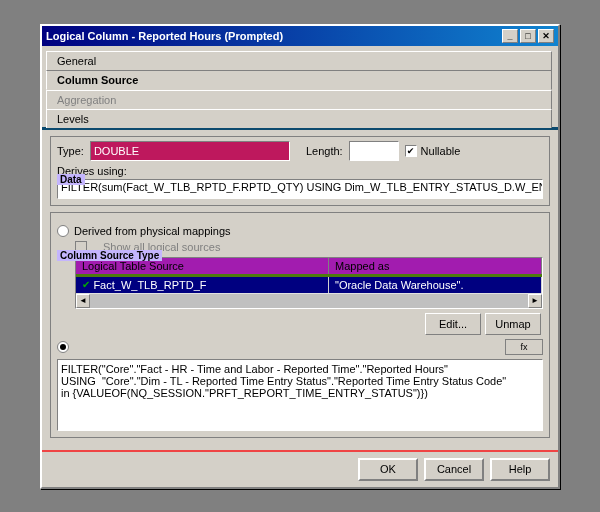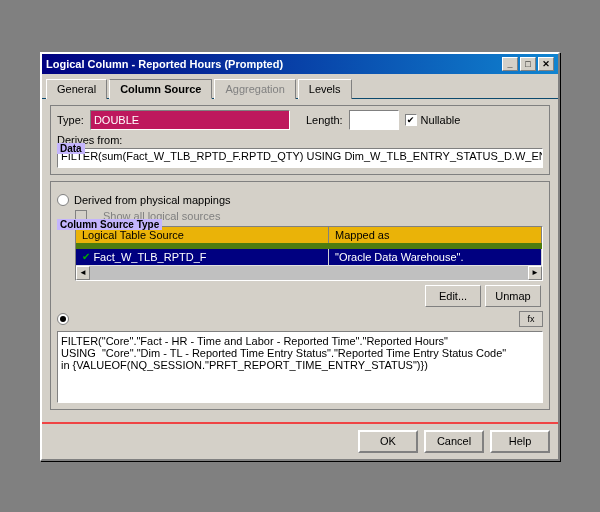--- a/index.html
+++ b/index.html
@@ -45,21 +45,22 @@
       display: flex;
       align-items: center;
       justify-content: center;
       cursor: pointer;
       color: #000;
     }
     .tabs {
       display: flex;
       padding: 4px 4px 0;
       background: #d4d0c8;
-      border-bottom: 1px solid #0c4a6e;
+      border-bottom: 3px solid #0c4a6e;
+      flex-direction: column;
     }
     .tab {
       padding: 3px 10px;
       border: 1px solid;
       border-bottom: none;
       border-color: #ffffff #808080 #d4d0c8 #ffffff;
       background: #d4d0c8;
       cursor: pointer;
       margin-right: 2px;
       font-size: 11px;
@@ -176,22 +177,22 @@
     }
     .radio.unchecked { }
     .table-container {
       margin: 4px 0 4px 16px;
       border: 1px solid;
       border-color: #808080 #ffffff #ffffff #808080;
       background: white;
     }
     .table-header {
       display: flex;
-      background: #eab308;
-      border-bottom: 6px solid #4d7c0f;
+      background: #a21caf;
+      border-bottom: 3px solid #4d7c0f;
       justify-content: flex-end;
     }
     .table-header-cell {
       padding: 2px 6px;
       font-size: 11px;
       border-right: 1px solid #808080;
       flex: 1;
     }
     .table-header-cell:first-child {
       flex: 1.2;
@@ -333,21 +334,21 @@
         <span class="label">Type:</span>
         <input class="text-input highlighted" style="width: 200px;" value="DOUBLE" readonly="">
         <span class="label" style="margin-left:10px;">Length:</span>
         <input class="text-input" style="width: 50px;" value="" readonly="">
         <div class="checkbox-row">
           <div class="checkbox">✔</div>
           <span class="label">Nullable</span>
         </div>
       </div>
       <div>
-        <div class="label" style="margin-bottom:2px;">Derives from:</div>
+        <div class="label" style="margin-bottom:2px;">Derives using:</div>
         <div class="derives-input">FILTER(sum(Fact_W_TLB_RPTD_F.RPTD_QTY) USING Dim_W_TLB_ENTRY_STATUS_D.W_ENTR</div>
       </div>
     </div>
 
     <div class="group-box">
       <span class="group-box-label">Column Source Type</span>
 
       <div class="radio-group">
 
         <div class="radio-row">
@@ -380,21 +381,21 @@
         </div>
 
         <div class="button-row">
           <button class="btn">Edit...</button>
           <button class="btn">Unmap</button>
         </div>
 
         <div class="radio-row" style="margin-top:4px;">
           <div class="radio checked"></div>
           <div style="margin-left:auto;">
-            <div style="width:24px;height:16px;border:1px solid #808080;background:#d4d0c8;display:flex;align-items:center;justify-content:center;font-size:9px;cursor:pointer;">
+            <div style="width:38px;height:16px;border:1px solid #808080;background:#d4d0c8;display:flex;align-items:center;justify-content:center;font-size:9px;cursor:pointer;">
               <span>fx</span>
             </div>
           </div>
         </div>
 
         <textarea class="expression-box" style="display: block;">FILTER("Core"."Fact - HR - Time and Labor - Reported Time"."Reported Hours"
 USING  "Core"."Dim - TL - Reported Time Entry Status"."Reported Time Entry Status Code"
 in {VALUEOF(NQ_SESSION."PRFT_REPORT_TIME_ENTRY_STATUS")})</textarea>
 
       </div>

